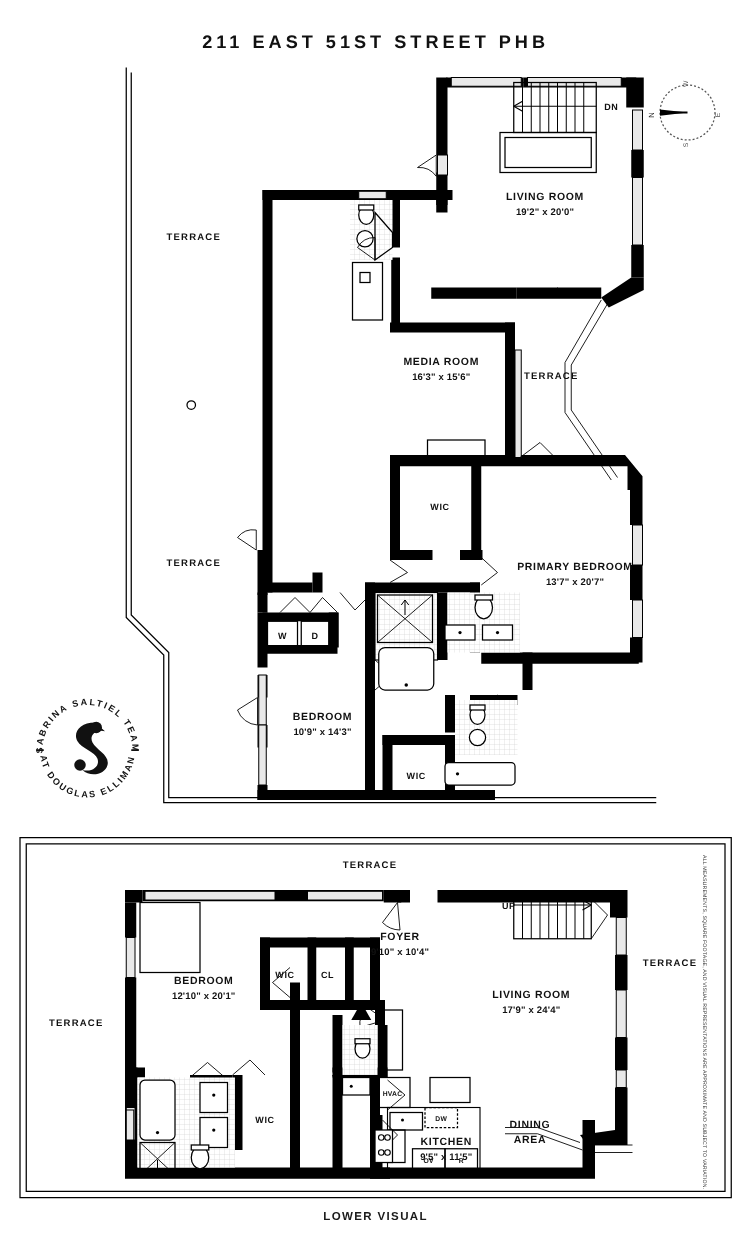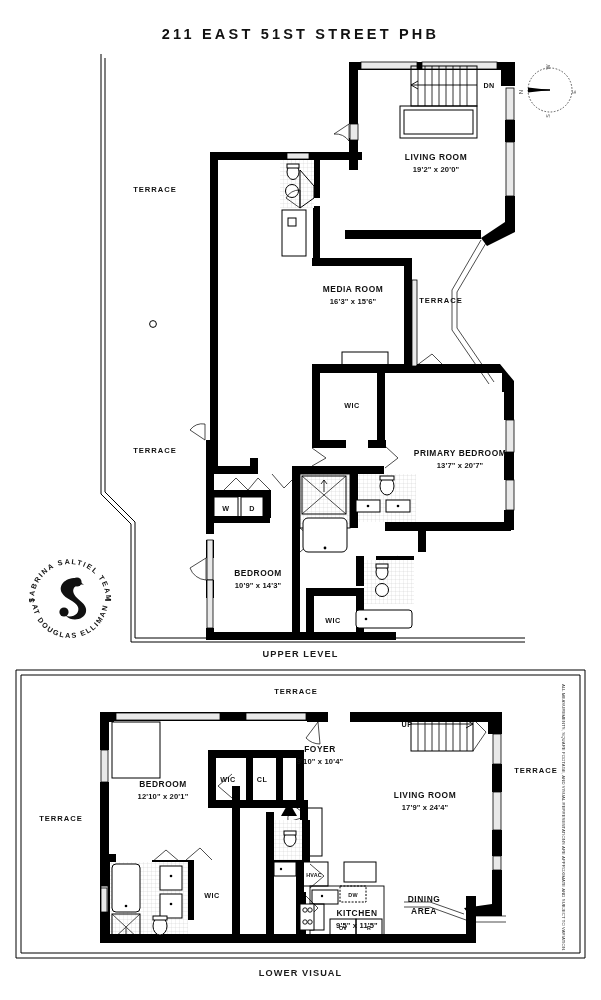--- a/index.html
+++ b/index.html
@@ -319,21 +319,20 @@
       <line x1="87" y1="52" x2="93" y2="52" stroke="#111" stroke-width="1.4"></line>
       <g>
         <path d="M58 30 C46 30 40 38 44 45 C47 51 58 53 60 59 C62 65 56 70 48 68
                  C54 74 66 72 68 64 C70 56 59 52 56 46 C53 40 59 35 66 37 Z" fill="#111"></path>
         <circle cx="59" cy="34" r="4.6" fill="#111"></circle>
         <circle cx="46" cy="64" r="4.6" fill="#111"></circle>
       </g>
     </svg>
   </div>
 
-  <div class="level-label" style="top:649px;">UPPER LEVEL</div>
 
   <svg class="fp" style="top:664px;" width="601" height="300" viewBox="0 0 601 300">
 
     <g>
       <path class="thin" d="M16 6 L585 6 L585 294 L16 294 Z"></path>
       <path class="thin" d="M21 11 L580 11 L580 289 L21 289 Z"></path>
     </g>
 
     <g class="w">
 

